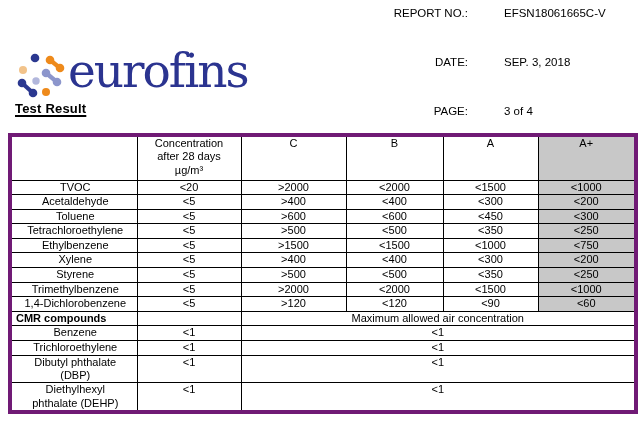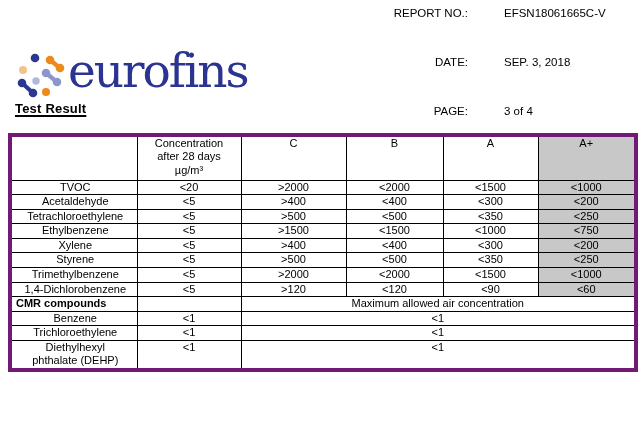--- a/index.html
+++ b/index.html
@@ -128,20 +128,28 @@
           </tr>
           <tr>
             <td class="name">Acetaldehyde</td>
             <td>&lt;5</td>
             <td>&gt;400</td>
             <td>&lt;400</td>
             <td>&lt;300</td>
             <td class="gray">&lt;200</td>
           </tr>
           <tr>
+            <td class="name">Toluene</td>
+            <td>&lt;5</td>
+            <td>&gt;600</td>
+            <td>&lt;600</td>
+            <td>&lt;450</td>
+            <td class="gray">&lt;300</td>
+          </tr>
+          <tr>
             <td class="name">Tetrachloroethylene</td>
             <td>&lt;5</td>
             <td>&gt;500</td>
             <td>&lt;500</td>
             <td>&lt;350</td>
             <td class="gray">&lt;250</td>
           </tr>
           <tr>
             <td class="name">Ethylbenzene</td>
             <td>&lt;5</td>
@@ -195,20 +203,26 @@
             <td class="name">Benzene</td>
             <td>&lt;1</td>
             <td colspan="4">&lt;1</td>
           </tr>
           <tr>
             <td class="name">Trichloroethylene</td>
             <td>&lt;1</td>
             <td colspan="4">&lt;1</td>
           </tr>
           <tr>
+            <td class="name">Dibutyl phthalate
+(DBP)</td>
+            <td>&lt;1</td>
+            <td colspan="4">&lt;1</td>
+          </tr>
+          <tr>
             <td class="name">Diethylhexyl
 phthalate (DEHP)</td>
             <td>&lt;1</td>
             <td colspan="4">&lt;1</td>
           </tr>
         </tbody>
     </table>
   </div>
 
 </div>

